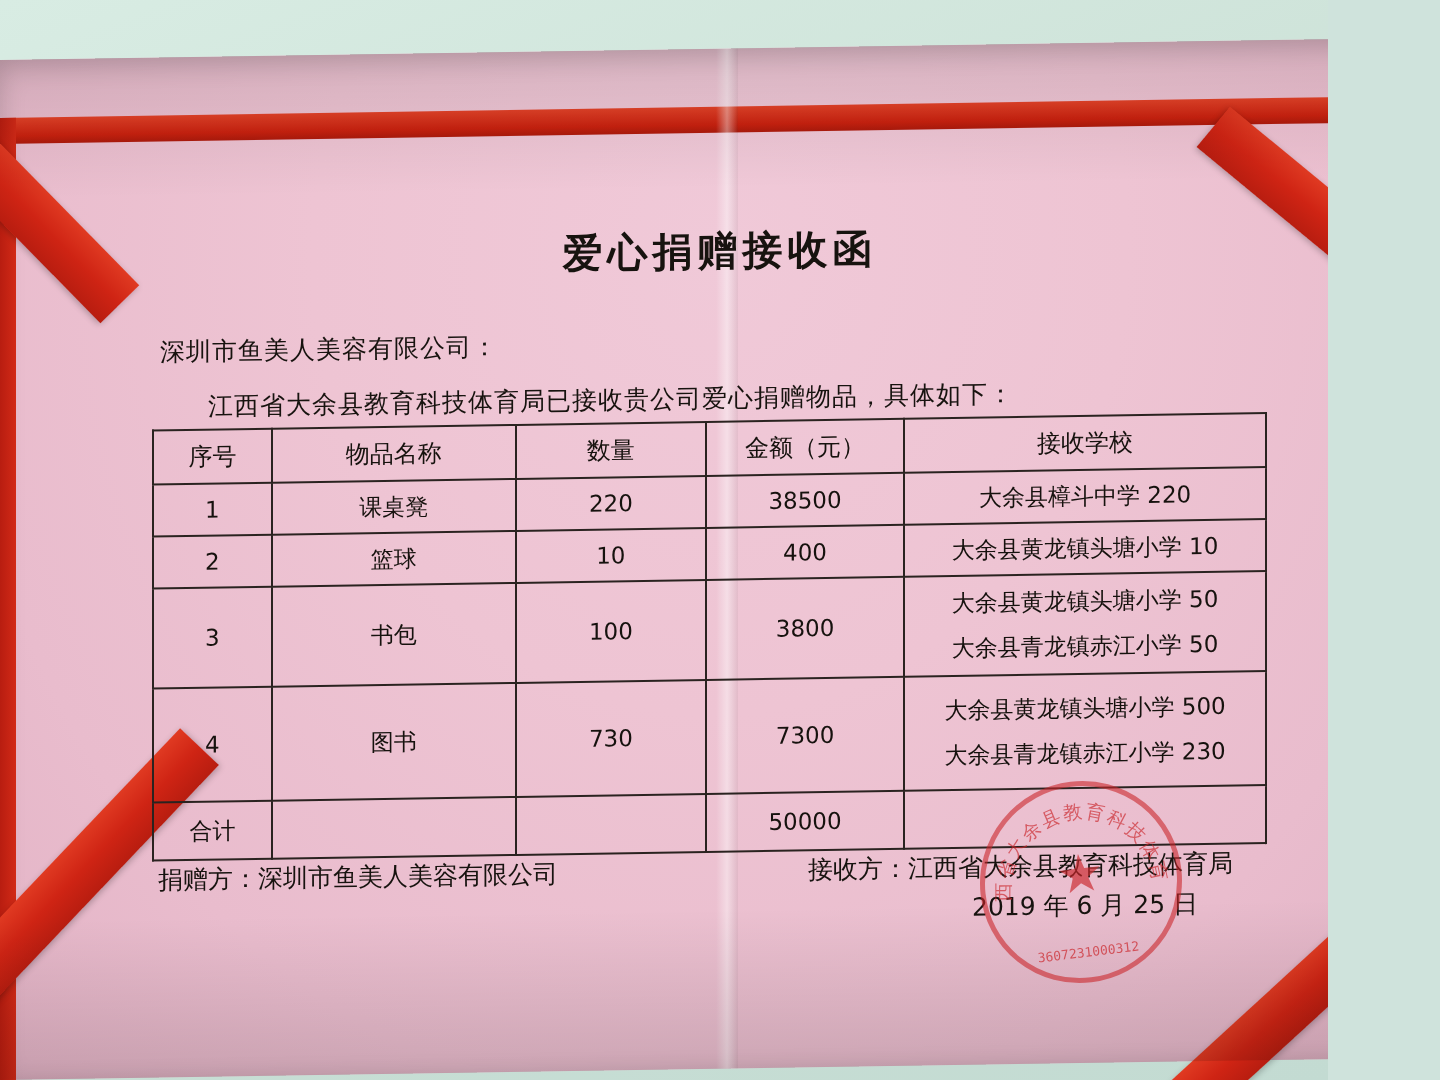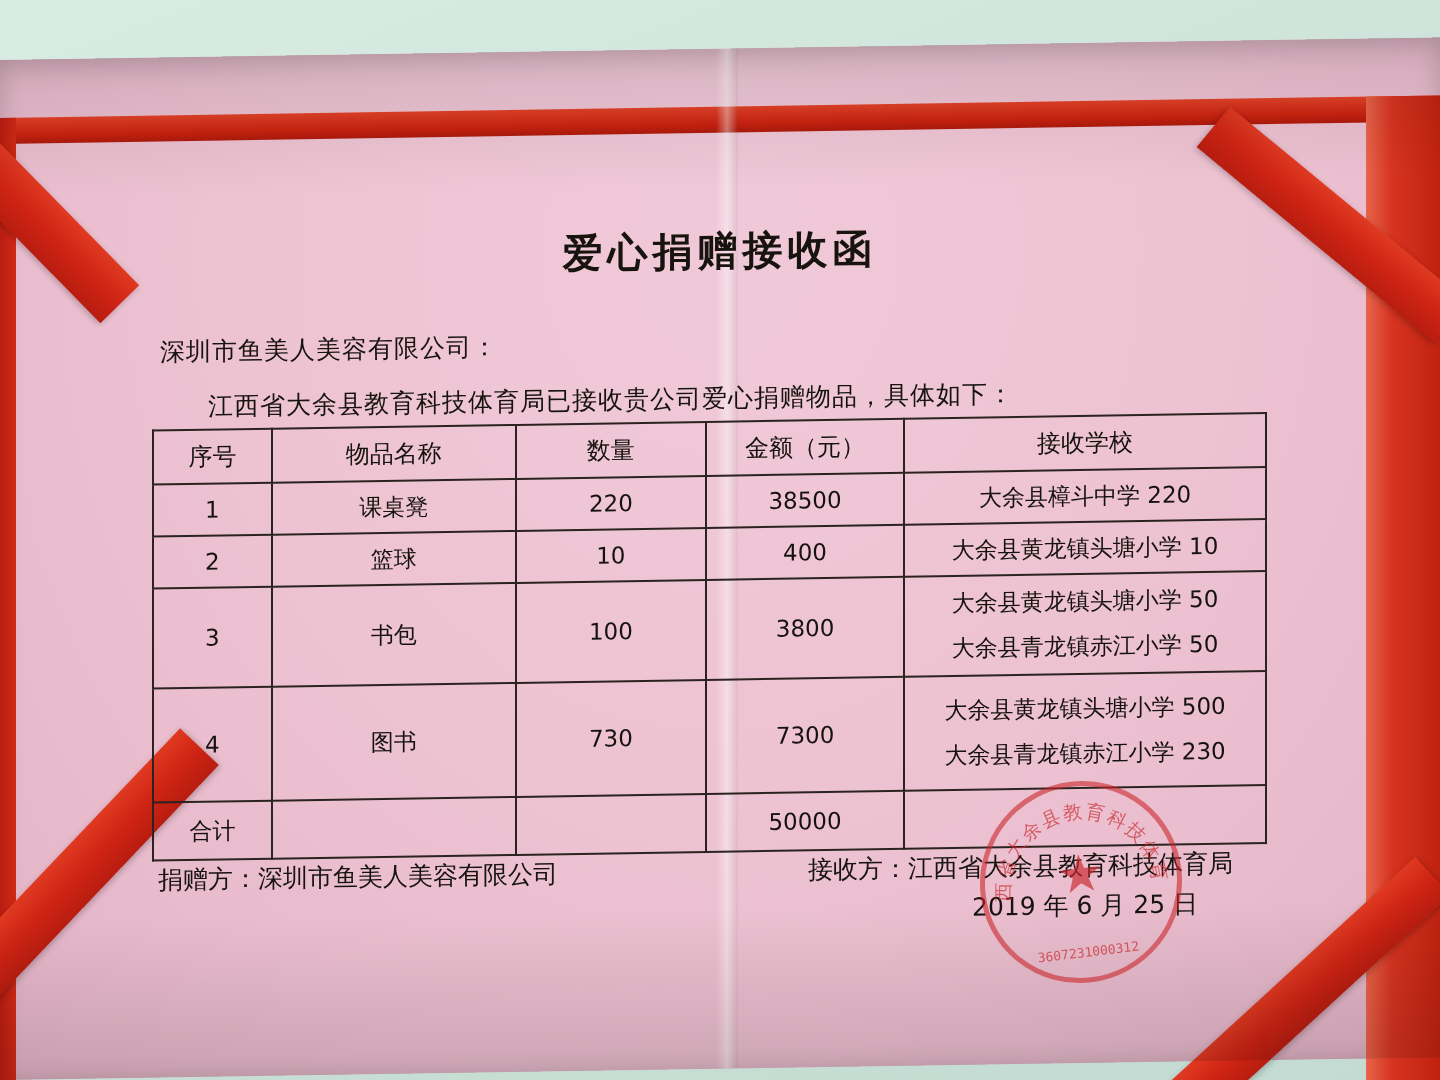--- a/index.html
+++ b/index.html
@@ -10,21 +10,21 @@
   body {
     width: 1440px;
     height: 1080px;
     overflow: hidden;
     font-family: "Liberation Serif", "DejaVu Serif", serif;
   }
 
   
   #scene {
     position: relative;
-    width: 1440px;
+    width: 1328px;
     height: 1080px;
     background: linear-gradient(160deg, #d8ece3 0%, #cde2d8 40%, #c3dbd2 100%);
     overflow: hidden;
   }
 
   
   #page {
     position: absolute;
     left: 0px;
     top: 60px;

